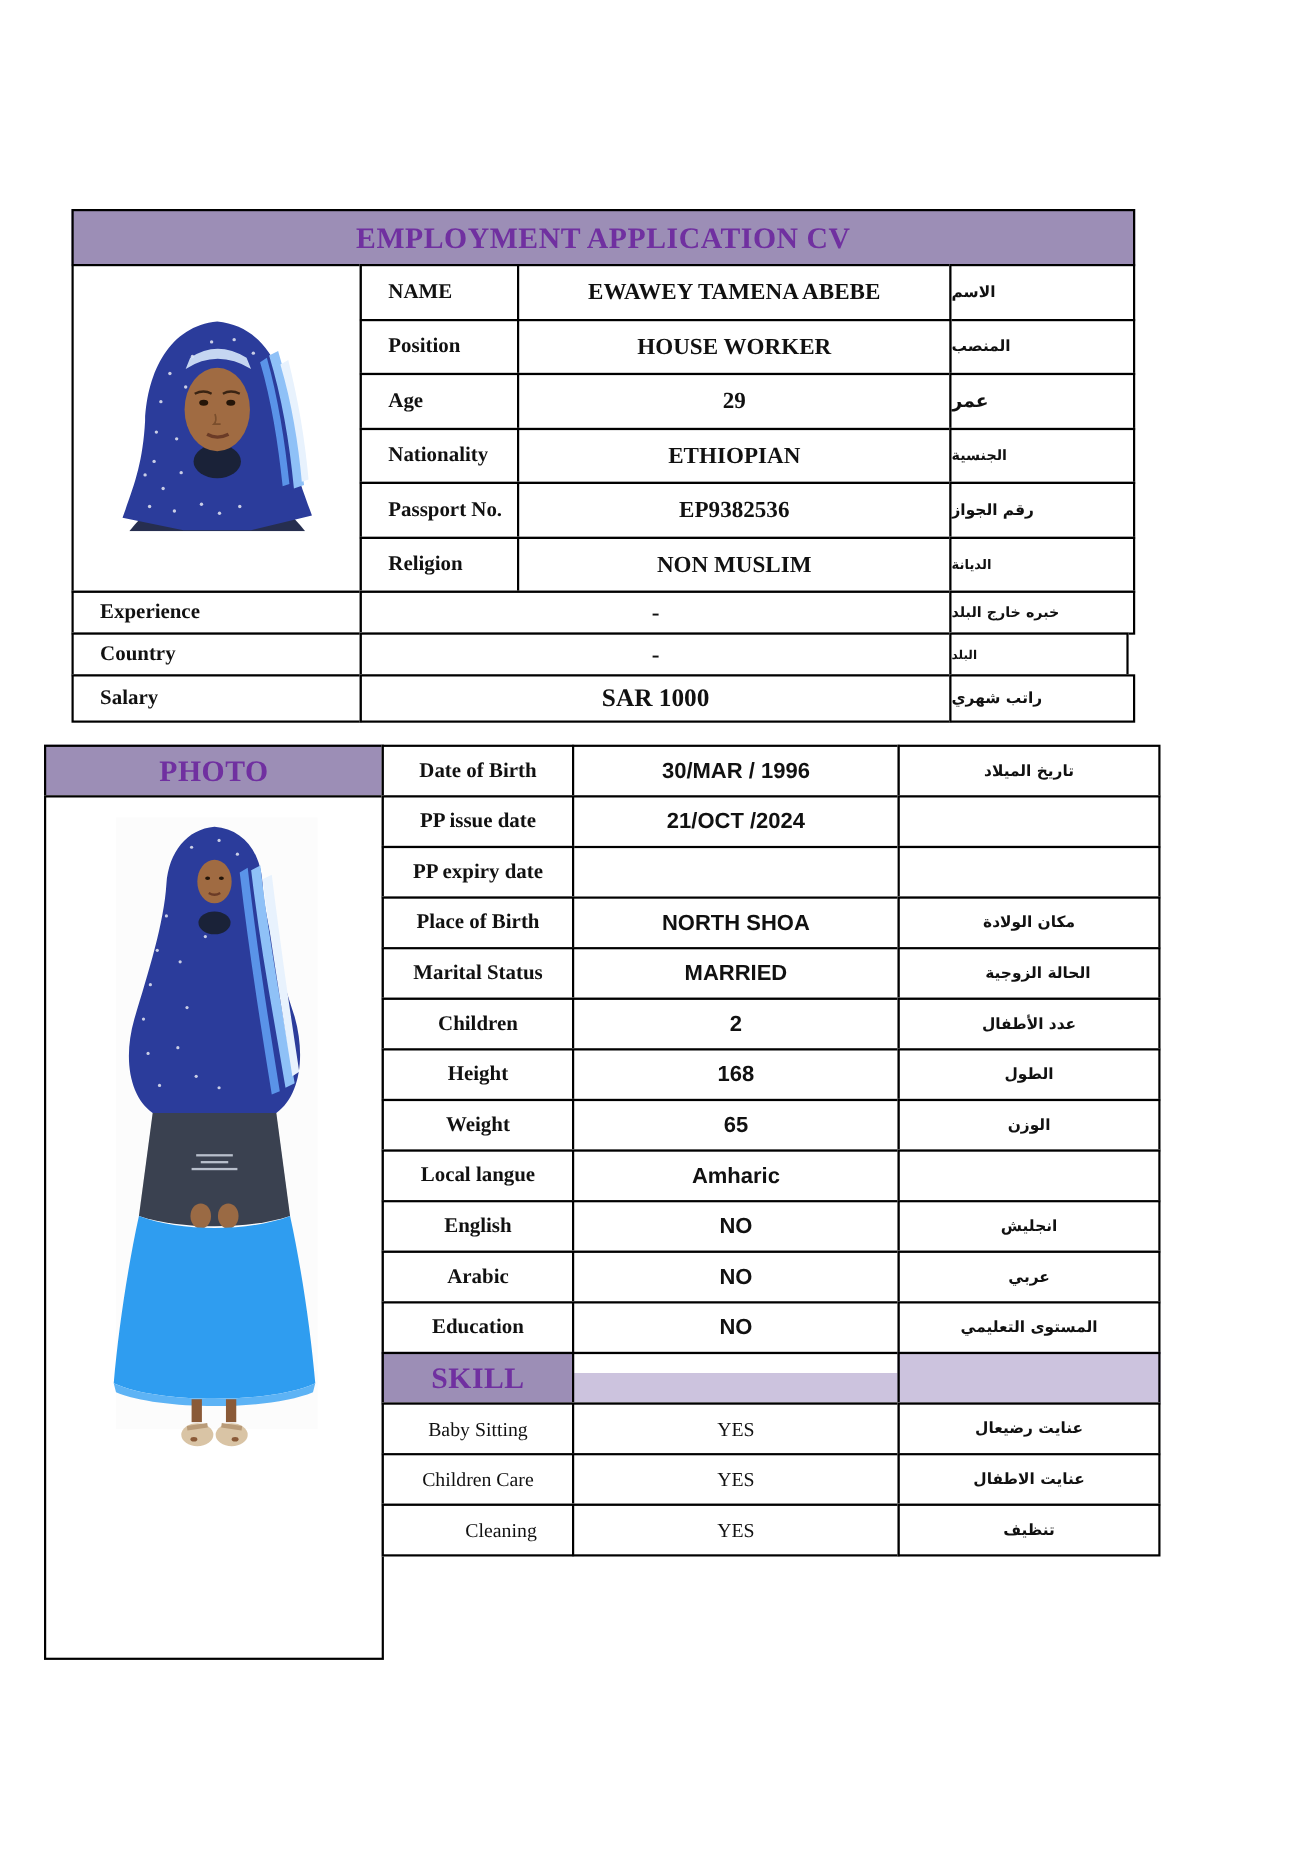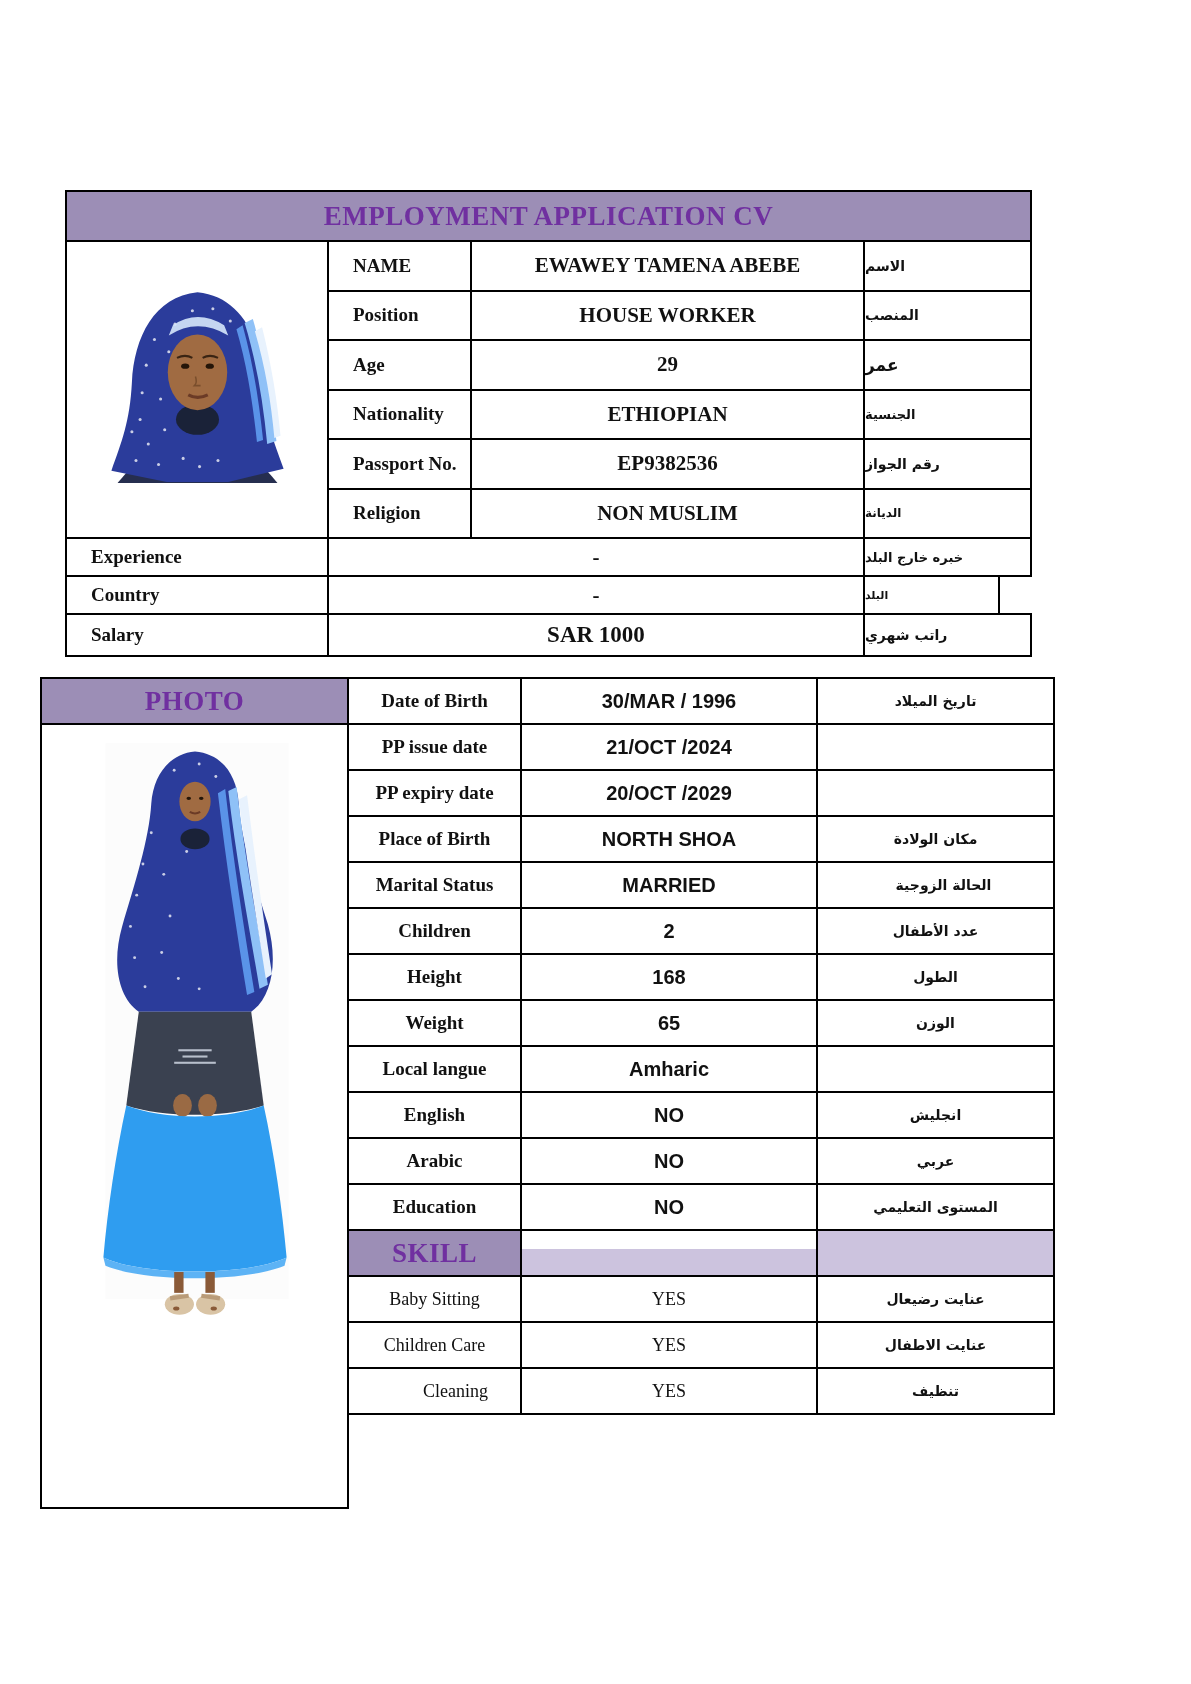--- a/index.html
+++ b/index.html
@@ -138,21 +138,21 @@
   <div class="c ar" style="left:863px;top:537px;width:169px;height:40px;font-size:13px;">
       <span>خبره خارج البلد</span>
     </div>
 
   <div class="c lbl" style="left:65px;top:575px;width:264px;height:40px;">
       <span>Country</span>
     </div>
   <div class="c val" style="left:327px;top:575px;width:538px;height:40px;">
       <span>-</span>
     </div>
-  <div class="c ar" style="left:863px;top:575px;width:137px;height:40px;font-size:11px;">
+  <div class="c ar" style="left:863px;top:575px;width:163px;height:40px;font-size:11px;">
       <span>البلد</span>
     </div>
 
   <div class="c lbl" style="left:65px;top:613px;width:264px;height:44px;">
       <span>Salary</span>
     </div>
   <div class="c val" style="left:327px;top:613px;width:538px;height:44px;font-size:23px;">
       <span>SAR 1000</span>
     </div>
   <div class="c ar" style="left:863px;top:613px;width:169px;height:44px;">
@@ -229,23 +229,20 @@
   <div class="c vals" style="left:520px;top:723px;width:298px;height:48px;">
       <span>21/OCT /2024</span>
     </div>
   <div class="c ar2" style="left:816px;top:723px;width:239px;height:48px;">
       <span></span>
     </div>
 
   <div class="c lblc" style="left:347px;top:769px;width:175px;height:48px;">
       <span>PP expiry date</span>
     </div>
-  <div class="c vals" style="left:520px;top:769px;width:298px;height:48px;">
-      <span>20/OCT /2029</span>
-    </div>
   <div class="c ar2" style="left:816px;top:769px;width:239px;height:48px;">
       <span></span>
     </div>
 
   <div class="c lblc" style="left:347px;top:815px;width:175px;height:48px;">
       <span>Place of Birth</span>
     </div>
   <div class="c vals" style="left:520px;top:815px;width:298px;height:48px;">
       <span>NORTH SHOA</span>
     </div>

